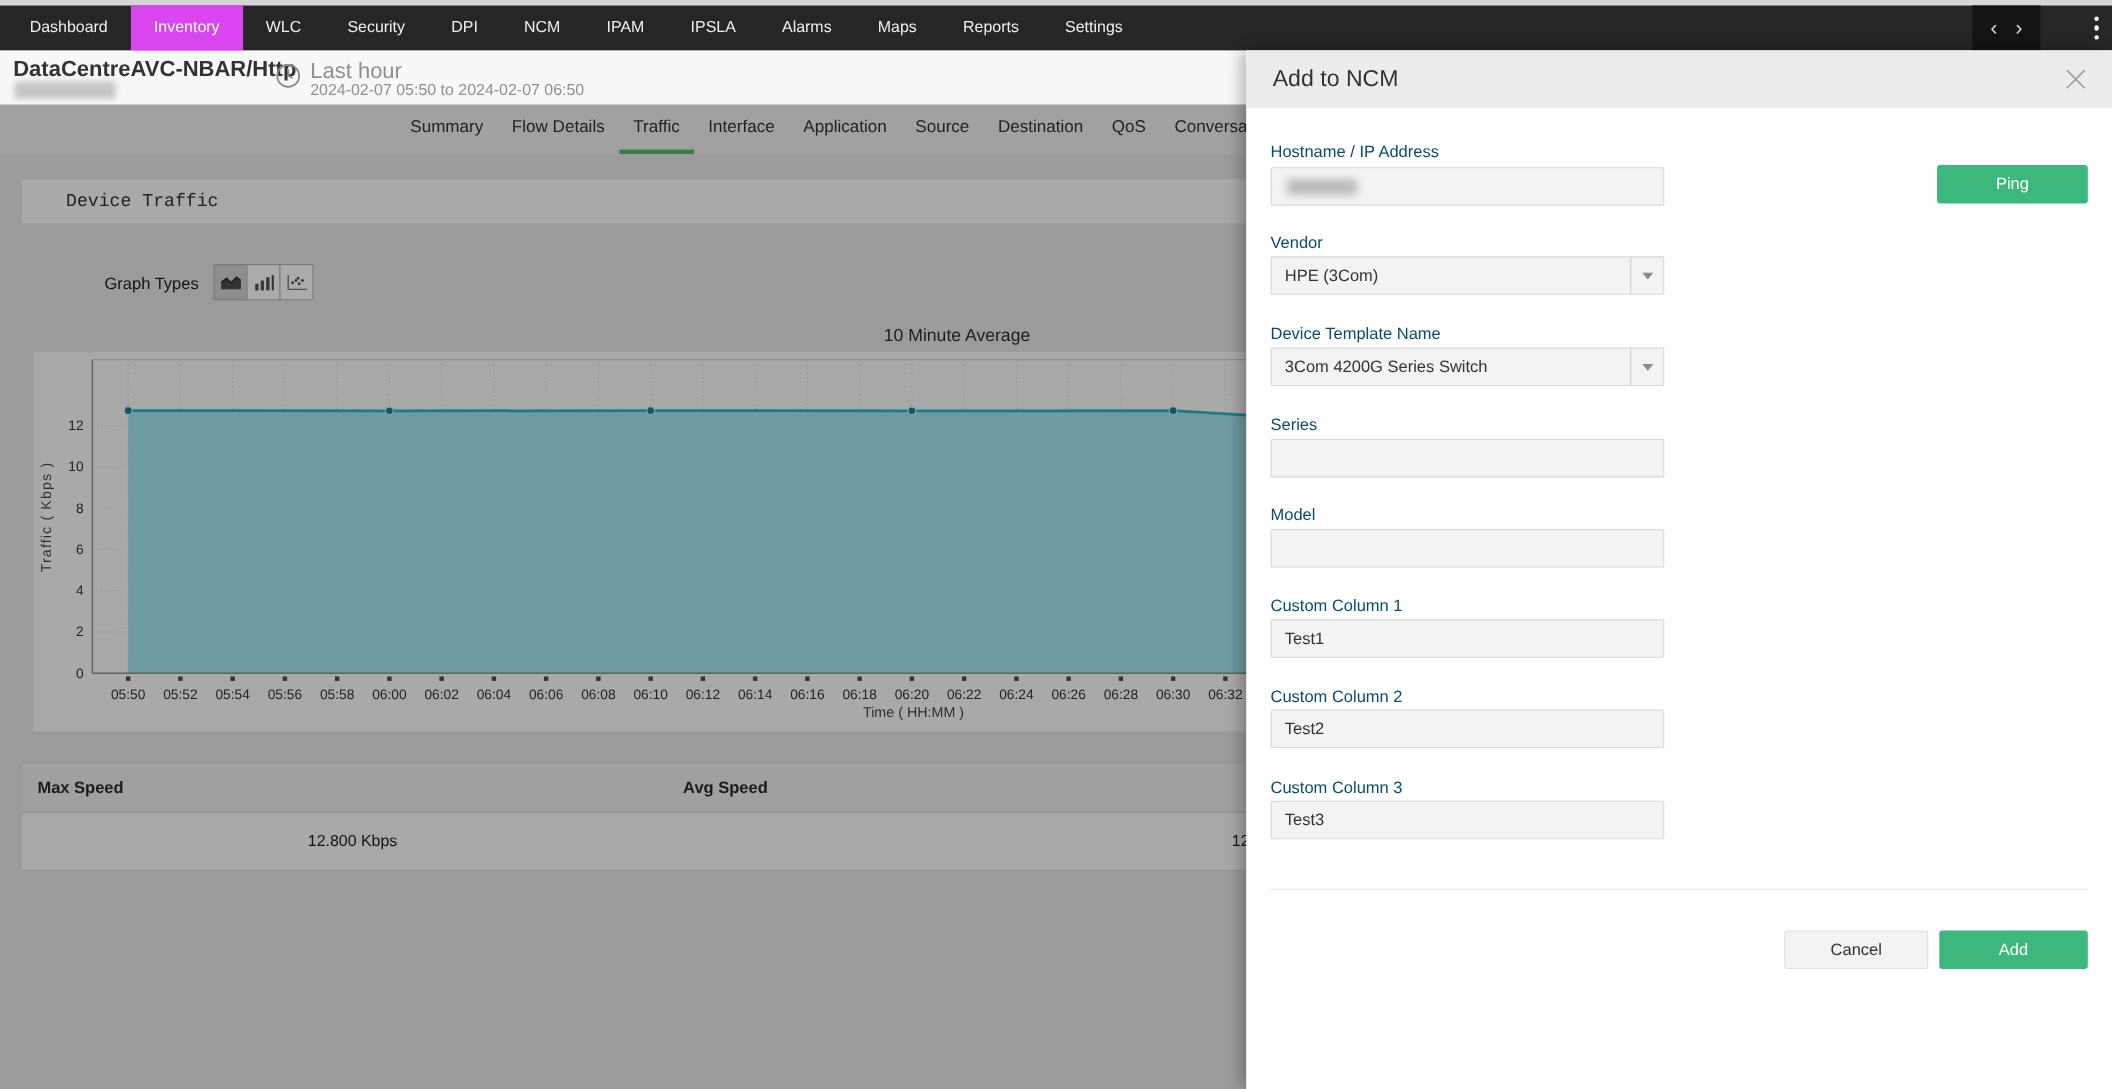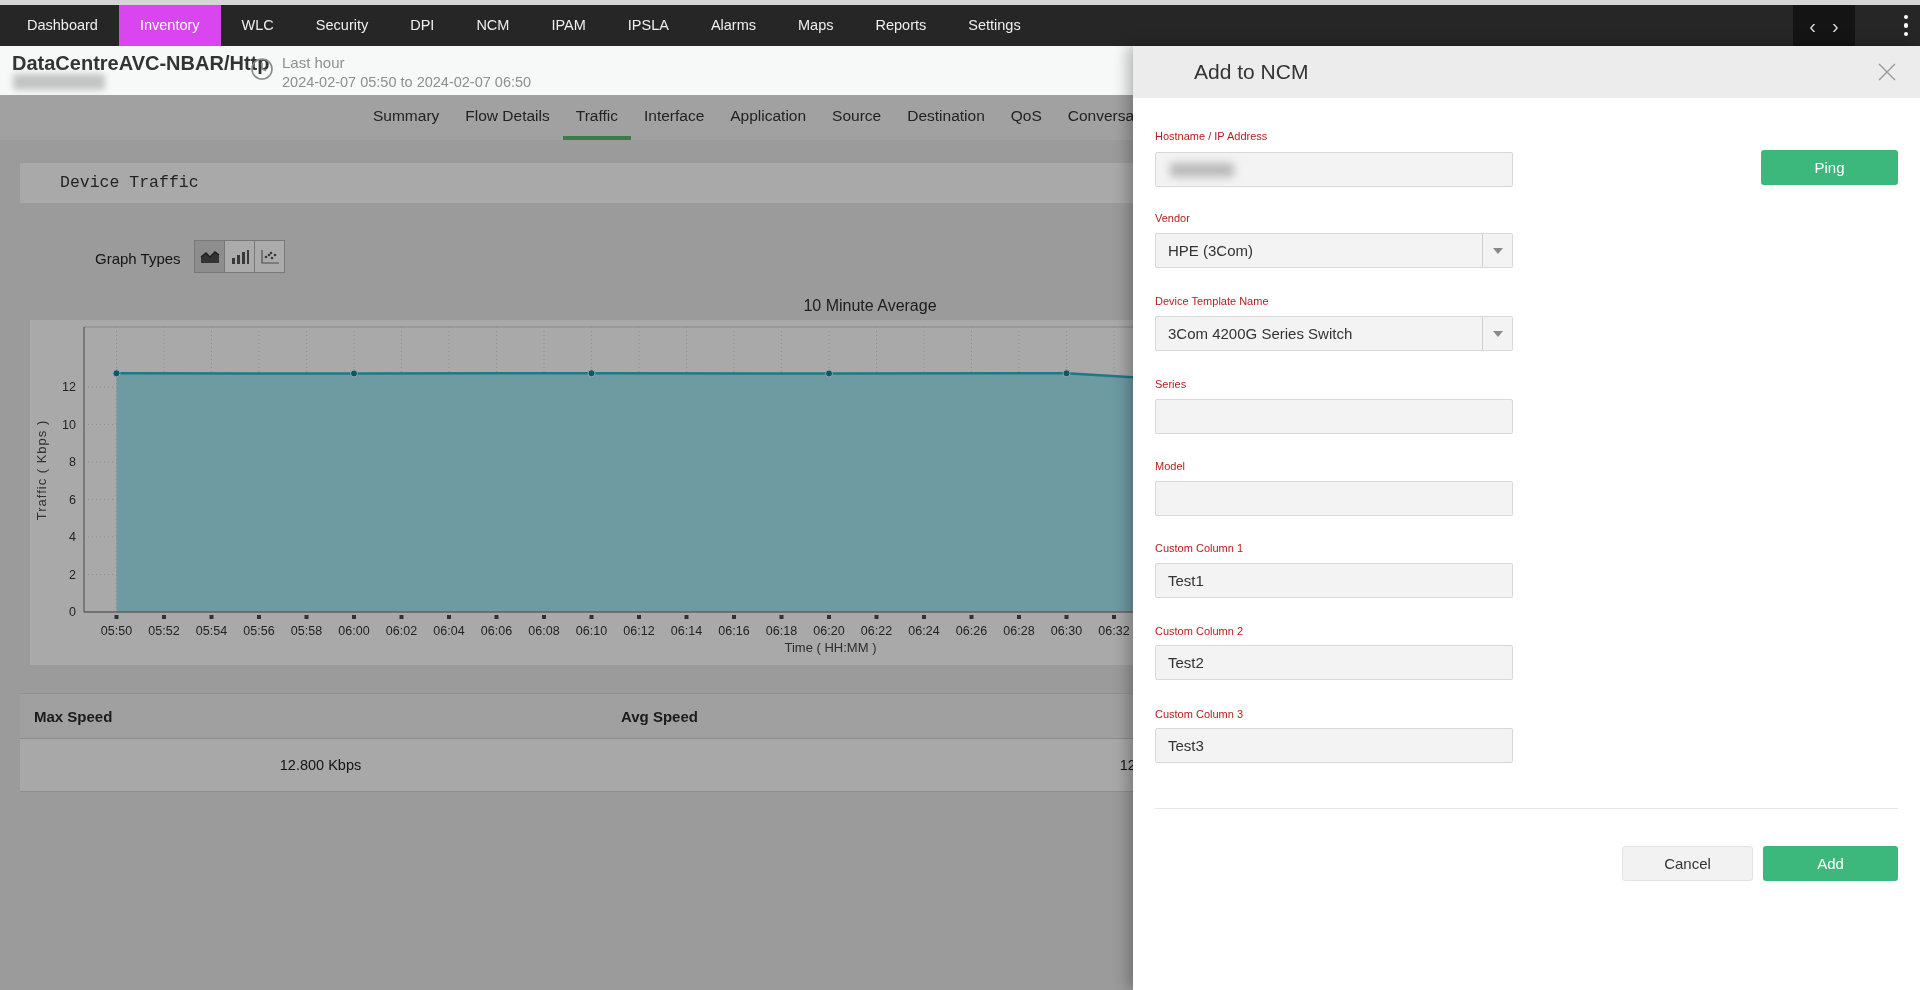--- a/index.html
+++ b/index.html
@@ -16,21 +16,21 @@
   #nav-arrows { left:1793px; top:5px; width:62px; height:41px; background:#141414; display:flex; align-items:center; justify-content:center; gap:16px; }
   #nav-arrows span { color:#d8d8d8; font-size:20px; line-height:1; cursor:pointer; }
   #nav-dots { left:1896px; top:5px; width:20px; height:41px; display:flex; flex-direction:column; align-items:center; justify-content:center; gap:4px; cursor:pointer; }
   #nav-dots i { width:4.5px; height:4.5px; border-radius:50%; background:#fff; }
 
   
   #header-row { left:0; top:46px; width:1920px; height:49px; background:#f7f8f8; }
   #page-title { left:12px; top:6px; font-size:20px; font-weight:bold; color:#333; }
   #redacted-ip { left:13px; top:28px; width:92px; height:16px; background:#c4c4c4; border-radius:3px; filter:blur(3px); }
   #clock-icon { left:250px; top:11px; }
-  #range-label { left:282px; top:8px; font-size:15px; color:#8f8f8f; }
+  #range-label { left:282px; top:8px; font-size:20px; color:#8f8f8f; }
   #range-value { left:282px; top:28px; font-size:14.5px; color:#8f8f8f; }
 
   
   #tab-bar { left:0; top:95px; width:1920px; height:45px; background:#f0f0f0; }
   #tabs { position:absolute; left:360px; top:0; display:flex; height:45px; }
   .tab { font-size:15.5px; color:#333; line-height:41px; padding:0 13px; height:45px; border-bottom:4px solid transparent; cursor:pointer; white-space:nowrap; }
   .tab.active { border-bottom-color:#54b96e; }
 
   
   #content-bg { left:0; top:140px; width:1920px; height:850px; background:#e8e8e8; }
@@ -52,24 +52,24 @@
   .t-c2 { flex:1; padding-left:14px; }
   .t-head div { font-size:15px; font-weight:bold; color:#2b2b2b; line-height:45px; }
   .t-row div { font-size:14.5px; color:#222; line-height:53px;text-align:center; }
 
   
   #dim-overlay { left:0; top:95px; width:1133px; height:895px; background:rgba(0,0,0,0.33); }
 
   
   #modal { left:1133px; top:46px; width:787px; height:944px; background:#fff; box-shadow:-5px 0 14px rgba(0,0,0,0.28); }
   #modal-header { position:absolute; left:0; top:0; width:787px; height:52px; background:#ececec; }
-  #modal-title { position:absolute; left:24px; top:0; font-size:21px; color:#333; line-height:52px;margin-left:37px; }
+  #modal-title { position:absolute; left:24px; top:0; font-size:21px; color:#333; line-height:52px; }
   #modal-close { position:absolute; right:22px; top:15px; width:22px; height:22px; cursor:pointer; }
   .fg { position:absolute; left:22px; width:358px; }
-  .fg label { display:block; font-size:11px; color:#b91c1c; }
+  .fg label { display:block; font-size:15px; color:#0c4a6e; }
   .control { width:358px; height:35px; background:#f3f3f3; border:1px solid #d8d8d8; border-radius:2px; position:relative; }
   .control .val { font-size:15px; color:#333; line-height:33px; padding-left:12px; white-space:nowrap; overflow:hidden; }
   .select .dd { position:absolute; right:0; top:0; width:30px; height:33px; border-left:1px solid #cfcfcf; display:flex; align-items:center; justify-content:center; cursor:pointer; }
   .select .dd::after { content:""; border:5px solid transparent; border-top:6px solid #8a8a8a; margin-top:5px; }
   #redacted-host { width:64px; height:14px; background:#b9b9b9; border-radius:3px; filter:blur(4px); margin:10px 0 0 14px; }
   .green-btn { background:#3cb87c; color:#fff; border:none; border-radius:3px; font-size:15px; cursor:pointer; font-family:"Liberation Sans", sans-serif; }
   #ping-btn { position:absolute; right:22px; top:104px; width:137px; height:35px; }
   #modal-divider { position:absolute; left:22px; top:762px; width:743px; height:1px; background:#e6e6e6; }
   #cancel-btn { position:absolute; left:489px; top:800px; width:131px; height:35px; background:#f2f2f2; border:1px solid #e2e2e2; border-radius:3px; font-size:15px; color:#333; cursor:pointer; font-family:"Liberation Sans", sans-serif; }
   #add-btn { position:absolute; left:630px; top:800px; width:135px; height:35px; }

